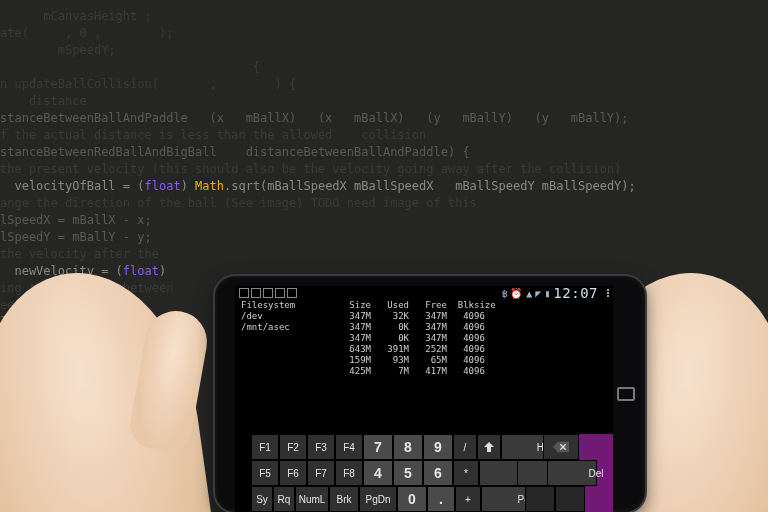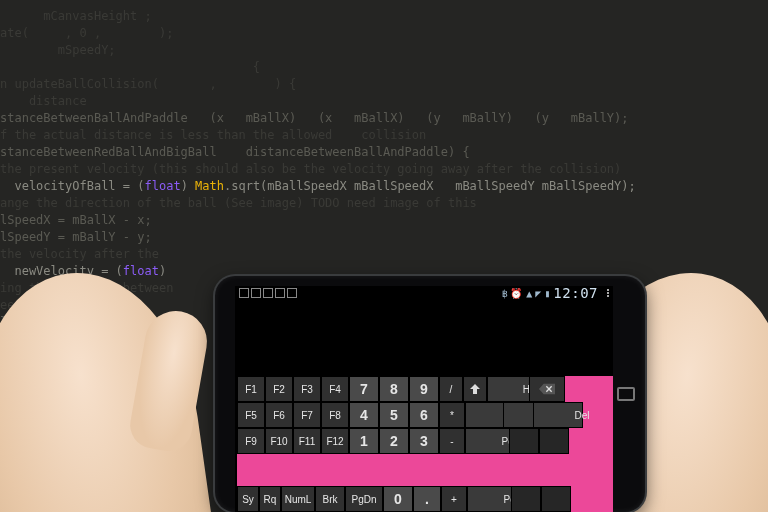--- a/index.html
+++ b/index.html
@@ -55,22 +55,22 @@
   .status-spacer { flex: 1; }
   .sicon { display:inline-block; font-size:10px; color:#9fb8cc; }
   .clock { color:#cfe0ee; font-size:14px; letter-spacing:0.5px;}
   .menu-dots{ display:inline-flex; flex-direction:column; gap:1px; margin-left:6px;}
   .menu-dots i{ width:2px;height:2px;background:#aaa;display:block;}
 
   .prompt-line { padding: 2px 6px 0 6px; color:#cfcfcf;}
   .df-table { padding: 0 6px; white-space: pre; line-height: 11px;}
 
   .keyboard {
-    position: absolute; left: 2px; right: 0; bottom: 0;
-    background: #ec4899;
+    position: absolute; left: 16px; right: 0; bottom: 0;
+    background: #701a75;
   }
   .krow { display: grid; grid-template-columns: repeat(4, 28px) repeat(4, 30px) 26px 42px 30px 30px; height: 26px;}
   .krow.r1 { grid-template-columns: repeat(4, 28px) repeat(4, 30px) 26px 42px 38px;}
   .key {
     border: 1px solid #000; background: #303030; color: #e6e6e6;
     font-size: 10px; display:flex; align-items:center; justify-content:center;
     font-family: Arial, sans-serif;
   }
   .key.num { background:#4a4a4a; font-size:14px; font-weight:600;}
   .key.light { background:#3a3a3a;padding-left:48px;}
@@ -110,20 +110,27 @@
       <span class="sicon">◤</span>
       <span class="sicon">▮</span>
       <span class="clock">12:07</span>
       <span class="menu-dots">
           <i></i>
           <i></i>
           <i></i>
         </span>
     </div>
 
+    <div class="df-table" id="dfout">Filesystem          Size   Used   Free  Blksize
+/dev                347M    32K   347M   4096
+/mnt/asec           347M     0K   347M   4096
+                    347M     0K   347M   4096
+                    643M   391M   252M   4096
+                    159M    93M    65M   4096
+                    425M     7M   417M   4096</div>
 
     <div class="keyboard" id="kbd">
         <div class="krow r1" style="grid-template-columns: repeat(4, 28px) repeat(3, 30px) 24px 24px 42px 36px;">
           <div class="key">F1</div>
           <div class="key">F2</div>
           <div class="key">F3</div>
           <div class="key">F4</div>
           <div class="key num">7</div>
           <div class="key num">8</div>
           <div class="key num">9</div>
@@ -147,34 +154,21 @@
           <div class="key">F7</div>
           <div class="key">F8</div>
           <div class="key num">4</div>
           <div class="key num">5</div>
           <div class="key num">6</div>
           <div class="key">*</div>
           <div class="key light">End</div>
           <div class="key light">Ins</div>
           <div class="key light">Del</div>
         </div>
-        <div class="krow" style="grid-template-columns: repeat(4, 28px) repeat(3, 30px) 26px 44px 30px 30px;">
-          <div class="key">F9</div>
-          <div class="key">F10</div>
-          <div class="key">F11</div>
-          <div class="key">F12</div>
-          <div class="key num">1</div>
-          <div class="key num">2</div>
-          <div class="key num">3</div>
-          <div class="key">-</div>
-          <div class="key light">PgUp</div>
-          <div class="key empty"></div>
-          <div class="key empty"></div>
-        </div>
-        <div class="krow" style="grid-template-columns: 22px 22px 34px 30px 38px 30px 28px 26px 44px 30px 30px; margin-top: 32px;">
+        <div class="krow" style="grid-template-columns: 22px 22px 34px 30px 38px 30px 28px 26px 44px 30px 30px;">
           <div class="key">Sy</div>
           <div class="key">Rq</div>
           <div class="key">NumL</div>
           <div class="key">Brk</div>
           <div class="key">PgDn</div>
           <div class="key num">0</div>
           <div class="key num">.</div>
           <div class="key">+</div>
           <div class="key light">PgDn</div>
           <div class="key empty"></div>

